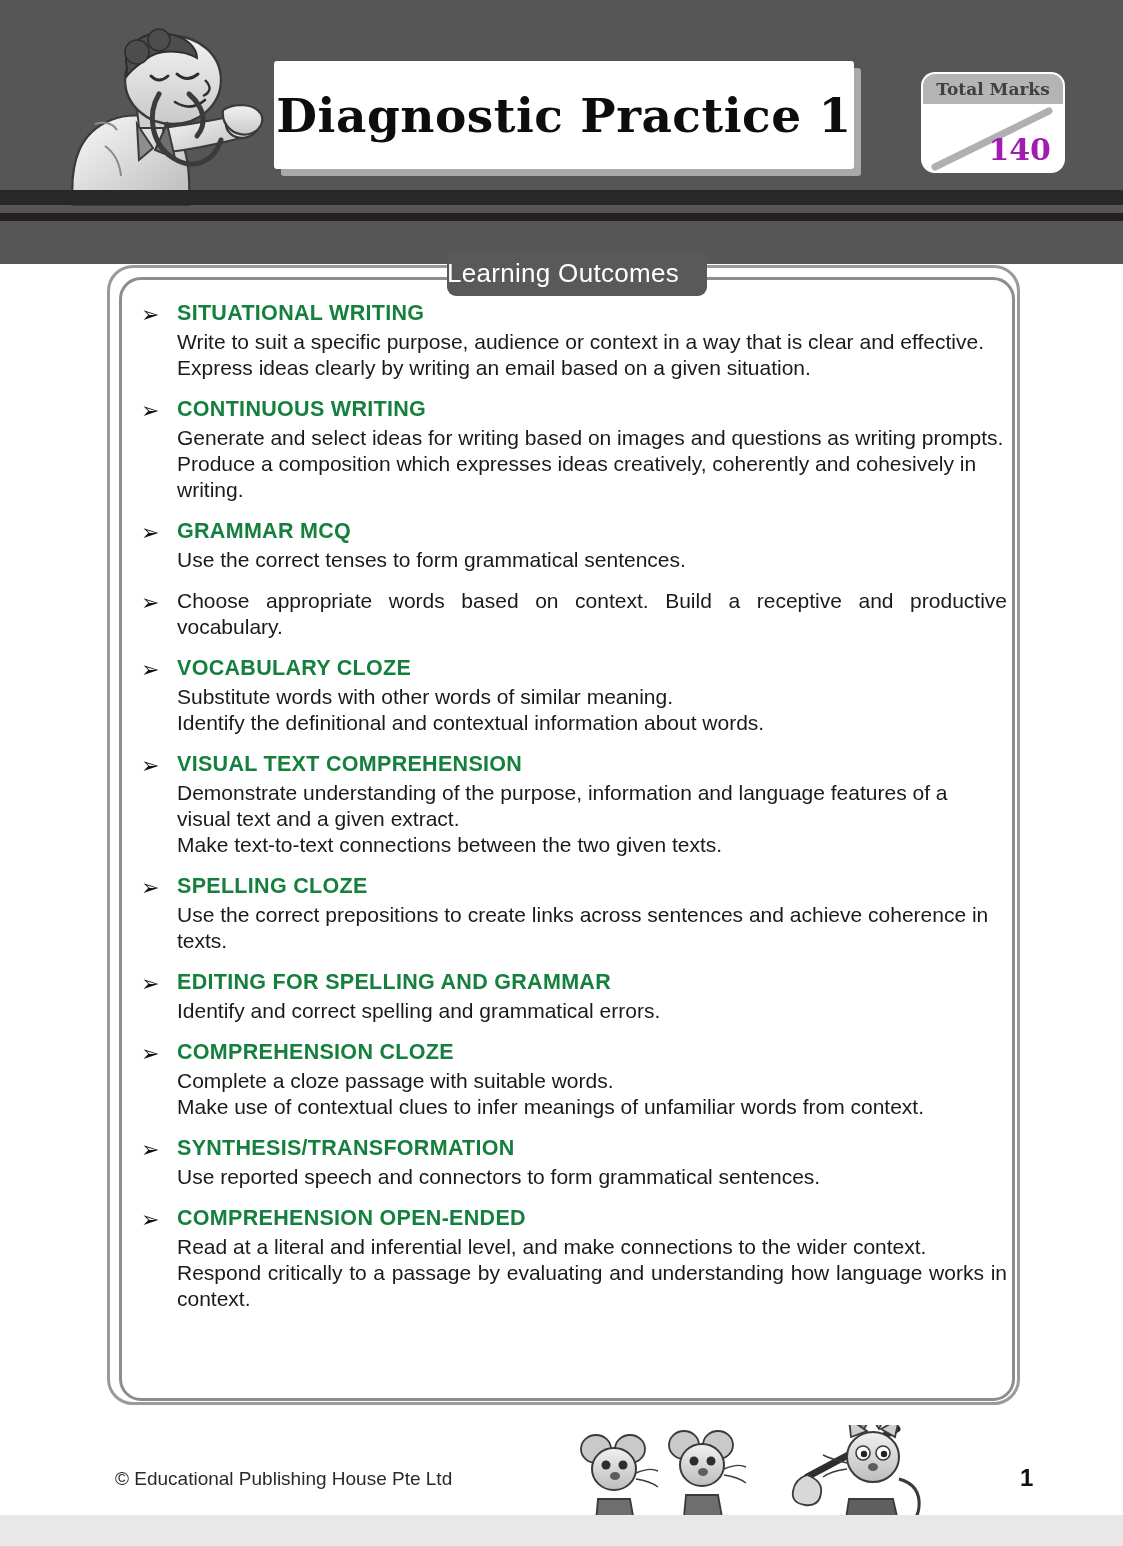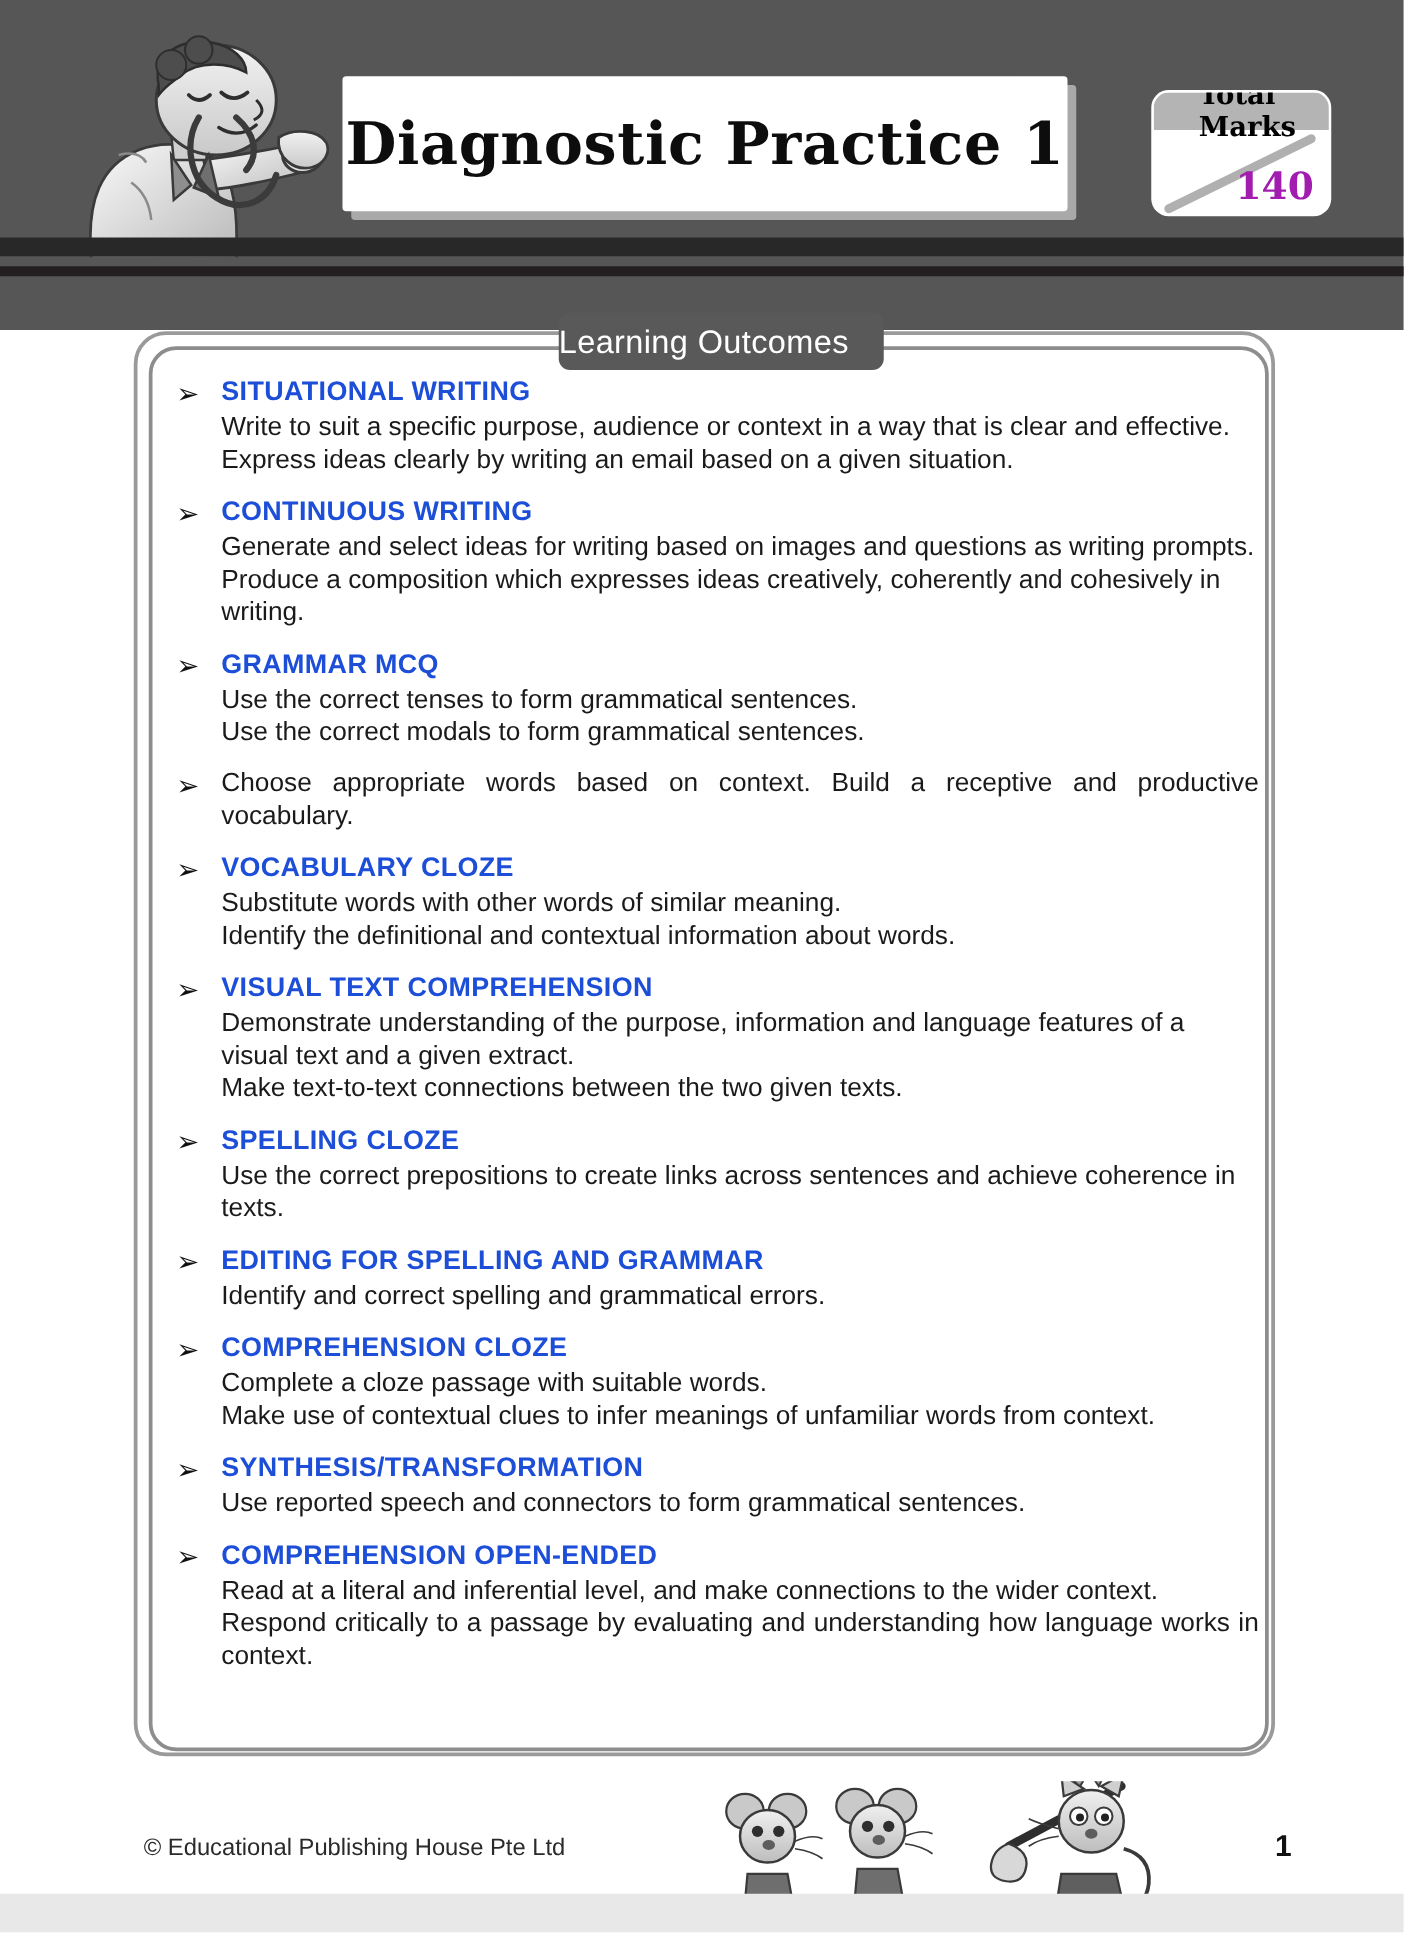--- a/index.html
+++ b/index.html
@@ -87,23 +87,22 @@
   .marks-badge-title {
     position: absolute;
     left: 0; top: 0;
     width: 140px; height: 30px;
     background: #b4b4b4;
     display: flex;
     align-items: center;
     justify-content: center;
     font-family: "DejaVu Serif", "Liberation Serif", serif;
     font-weight: 700;
-    font-size: 22px;
-    color: #000000;
-    padding-left: 36px;
+    font-size: 17px;
+    color: #404040;
   }
   .marks-slash {
     position: absolute;
     left: 8px; top: 31px;
     width: 124px; height: 66px;
   }
   .marks-value {
     position: absolute;
     right: 12px; bottom: 4px;
     font-family: "DejaVu Serif", "Liberation Serif", serif;
@@ -181,21 +180,21 @@
   }
   .lo-body {
     flex: 1 1 auto;
     padding-right: 6px;
   }
   .lo-title {
     font-weight: 700;
     font-size: 21.5px;
     line-height: 27px;
     letter-spacing: 0.3px;
-    color: #1d4ed8;
+    color: #15803d;
     margin-bottom: 2px;
   }
   .lo-line {
     font-size: 21px;
     line-height: 26px;
     color: #1a1a1a;
   }
   .lo-line.justify {
     text-align: justify;
     text-align-last: left;
@@ -321,21 +320,20 @@
         <div class="lo-title">CONTINUOUS WRITING</div>
         <div class="lo-line justify">Generate and select ideas for writing based on images and questions as writing prompts.</div>
         <div class="lo-line">Produce a composition which expresses ideas creatively, coherently and cohesively in writing.</div>
       </div>
     </div>
     <div class="lo-item">
       <div class="lo-bullet">➢</div>
       <div class="lo-body">
         <div class="lo-title">GRAMMAR MCQ</div>
         <div class="lo-line">Use the correct tenses to form grammatical sentences.</div>
-        <div class="lo-line">Use the correct modals to form grammatical sentences.</div>
       </div>
     </div>
     <div class="lo-item">
       <div class="lo-bullet">➢</div>
       <div class="lo-body">
         <div class="lo-line justify">Choose appropriate words based on context. Build a receptive and productive vocabulary.</div>
       </div>
     </div>
     <div class="lo-item">
       <div class="lo-bullet">➢</div>

